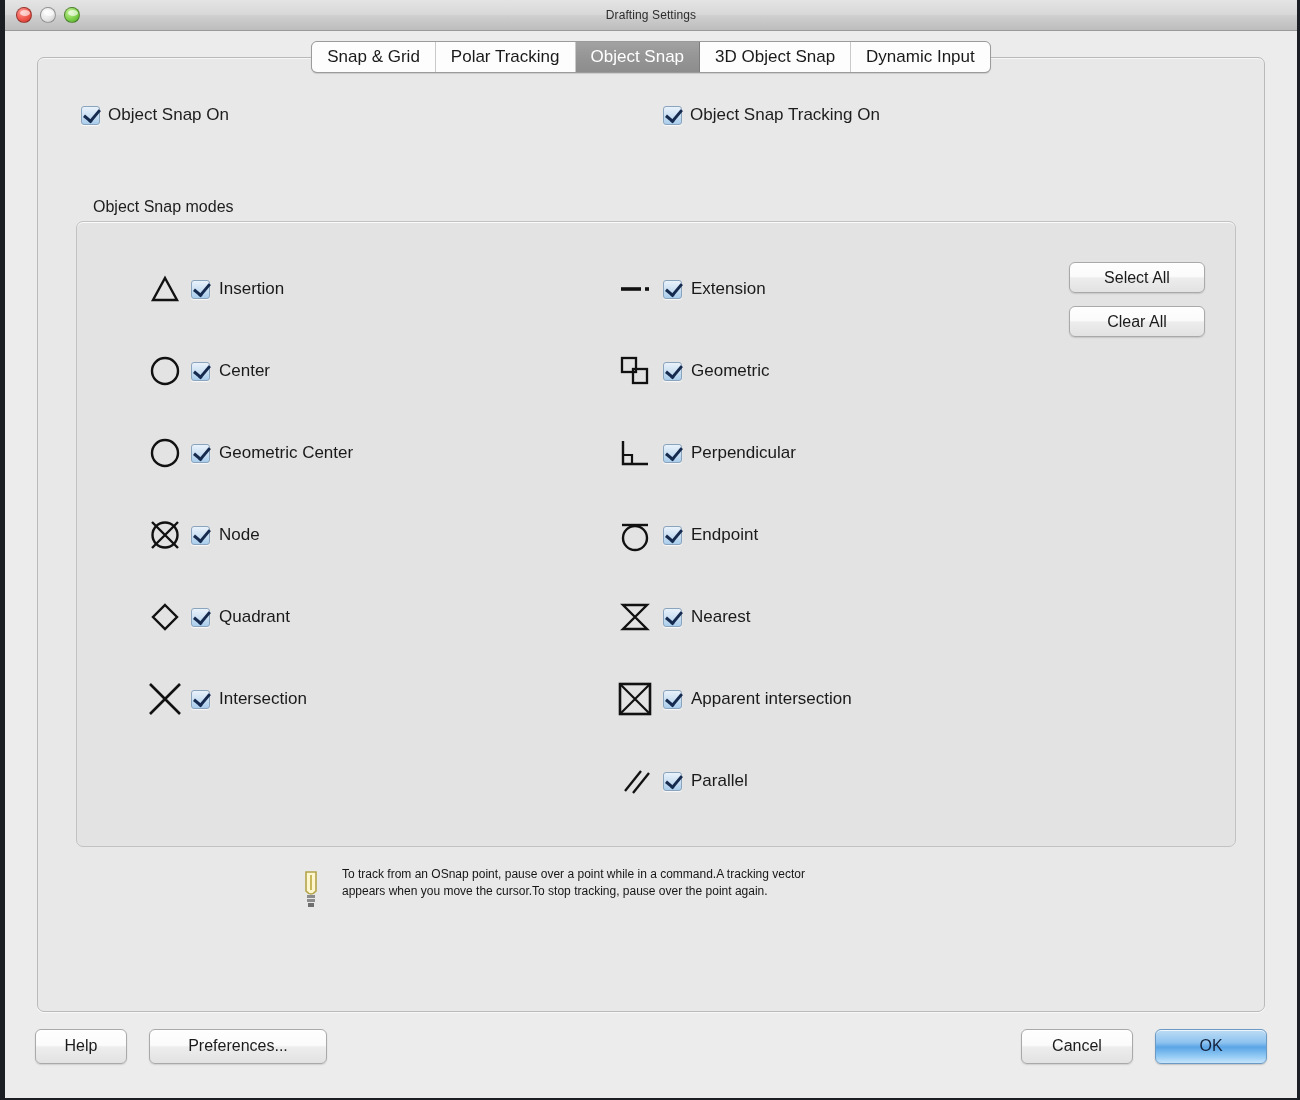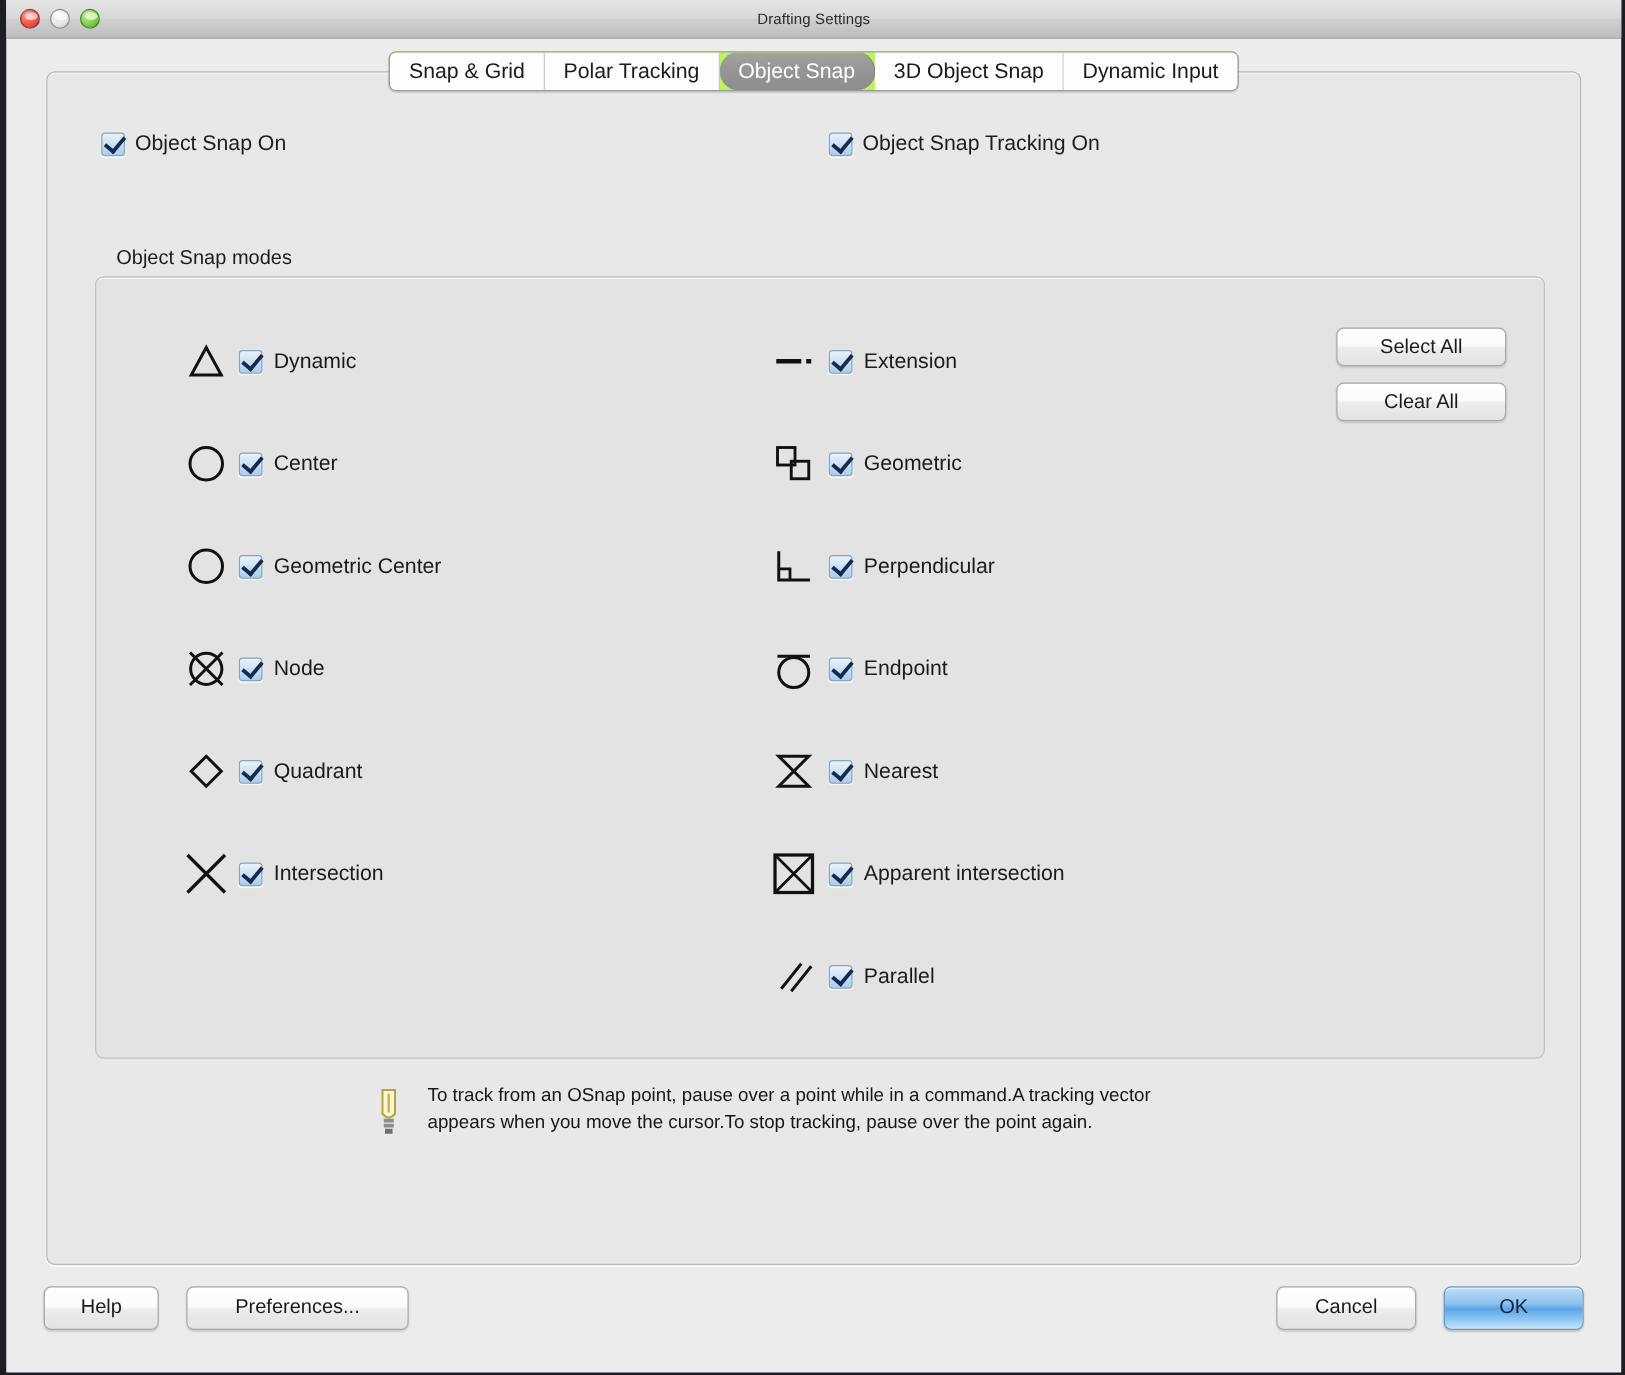--- a/index.html
+++ b/index.html
@@ -73,21 +73,21 @@
     height: 42px;
     flex: 0 0 42px;
     display: flex;
     justify-content: center;
     align-items: flex-end;
     padding-bottom: 0;
     z-index: 5;
   }
   #tabs {
     display: flex;
-    background: #bef264;
+    background: #a3a3a3;
     border: 1px solid #9b9b9b;
     border-radius: 6px;
     overflow: hidden;
     height: 32px;
     box-shadow: 0 1px 1px rgba(0,0,0,.13);
     justify-content: space-between;
   }
   .tab {
     padding: 0 15px;
     height: 100%;
@@ -97,21 +97,20 @@
     color: #1a1a1a;
     background: #fdfdfd;
     border-right: 1px solid #c9c9c9;
     white-space: nowrap;
   }
   .tab:last-child { border-right: none; }
   .tab.active {
     background: linear-gradient(to bottom, #a2a2a2 0%, #959595 50%, #8d8d8d 100%);
     color: #ffffff;
     border-right: 1px solid #7d7d7d;
-    border-radius: 14px;
   }
 
   
   #content-frame {
     position: relative;
     margin: -16px 32px 0 32px;
     flex: 1 1 auto;
     background: #e8e8e8;
     border: 1px solid #b9b9b9;
     border-radius: 7px;
@@ -239,21 +238,21 @@
     display: flex;
     align-items: flex-start;
     gap: 18px;
     width: 800px;
   }
   #bulb {
     flex: 0 0 24px;
     margin-top: 3px;
   }
   #tip-text {
-    font-size: 15px;
+    font-size: 12px;
     line-height: 1.42;
     color: #161616;
   }
 
   
   #bottom-bar {
     flex: 0 0 68px;
     position: relative;
     display: flex;
     align-items: center;
@@ -316,21 +315,21 @@
       <div class="mode-col" id="col-left">
 
 
         <div class="mode-row">
           <span class="mode-icon">
             <svg width="34" height="34" viewBox="0 0 34 34">
                 <path d="M17 6 L29 28 L5 28 Z" fill="none" stroke="#111" stroke-width="2.4" stroke-linejoin="miter"></path>
               </svg>
           </span>
           <span class="checkbox mode-cb"></span>
-          <span class="mode-label">Dynamic</span>
+          <span class="mode-label">Insertion</span>
         </div>
 
         <div class="mode-row">
           <span class="mode-icon">
             <svg width="34" height="34" viewBox="0 0 34 34">
                 <circle cx="17" cy="17" r="13" fill="none" stroke="#111" stroke-width="2.4"></circle>
               </svg>
           </span>
           <span class="checkbox mode-cb"></span>
           <span class="mode-label">Center</span>

